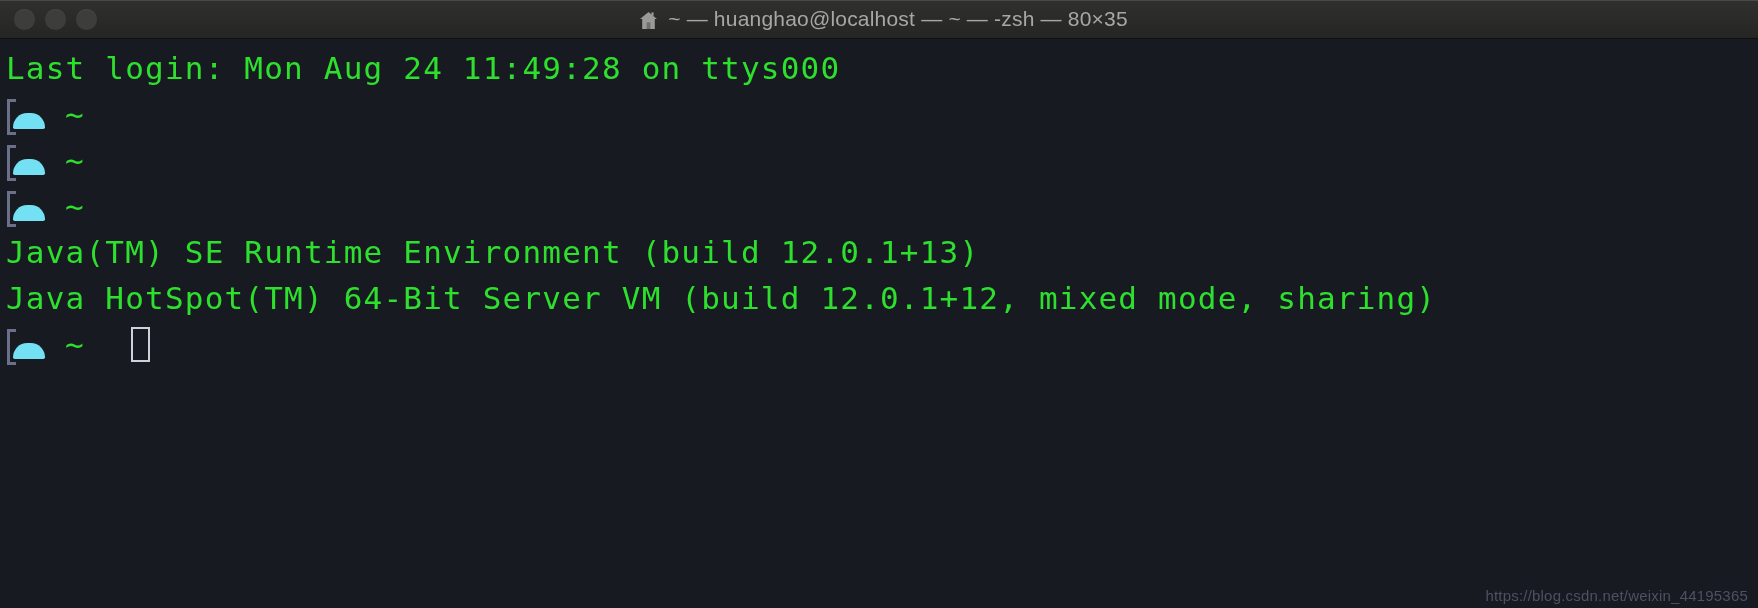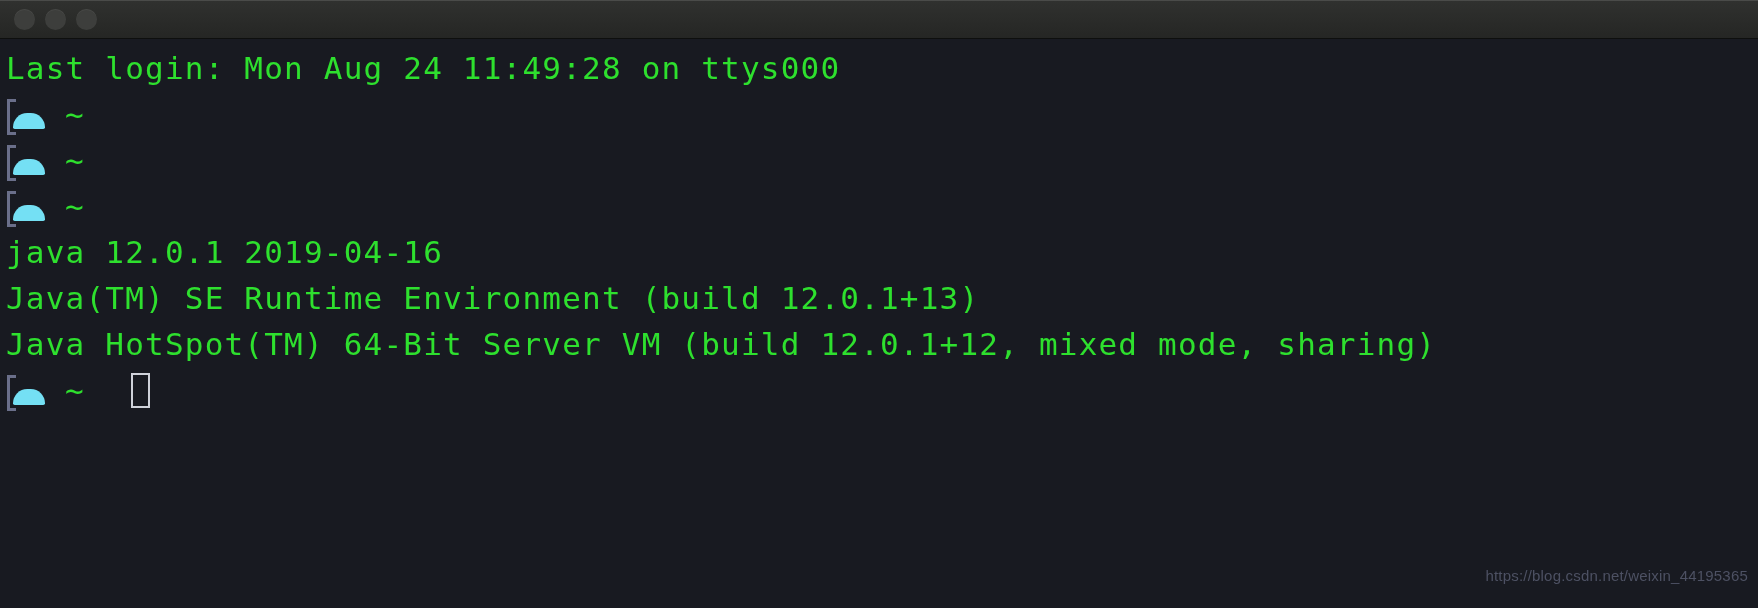--- a/index.html
+++ b/index.html
@@ -163,38 +163,48 @@
     border: 2px solid #cfd2da;
     background: transparent;
     box-sizing: border-box;
     margin-left: 42px;
     vertical-align: middle;
   }
 
   #watermark {
     position: absolute;
     right: 10px;
-    bottom: 24px;
+    bottom: 4px;
     color: #4d5163;
     font-family: "Liberation Sans", sans-serif;
     font-size: 15px;
     letter-spacing: 0.2px;
   }
 </style>
 </head>
 <body>
 
 <div id="terminal-window">
 
   <div id="title-bar">
     <div id="traffic-lights">
       <div class="light"></div>
       <div class="light"></div>
       <div class="light"></div>
     </div>
+    <div id="title-text">
+      <span id="home-icon">
+        <svg width="21" height="21" viewBox="0 0 21 21">
+          <path d="M10.5 2 L19 9 L16.8 9 L16.8 19 L4.2 19 L4.2 9 L2 9 Z" fill="#9a9a99"></path>
+          <rect x="8.6" y="12.4" width="3.8" height="6.6" fill="#6e6e6d"></rect>
+          <rect x="13.4" y="2.4" width="2.2" height="3.4" fill="#9a9a99"></rect>
+        </svg>
+      </span>
+      <span>~ — huanghao@localhost — ~ — -zsh — 80×35</span>
+    </div>
   </div>
 
   <div id="terminal-body">
 
     <div class="line">Last login: Mon Aug 24 11:49:28 on ttys000</div>
 
     <div class="line prompt-line">
       <span class="prompt-bracket"></span>
       <span class="cloud-glyph"></span>
       <span class="tilde">~</span>
@@ -205,21 +215,20 @@
       <span class="cloud-glyph"></span>
       <span class="tilde">~</span>
     </div>
 
     <div class="line prompt-line">
       <span class="prompt-bracket"></span>
       <span class="cloud-glyph"></span>
       <span class="tilde">~</span>
     </div>
 
-    <div class="line">java 12.0.1 2019-04-16</div>
     <div class="line">Java(TM) SE Runtime Environment (build 12.0.1+13)</div>
     <div class="line">Java HotSpot(TM) 64-Bit Server VM (build 12.0.1+12, mixed mode, sharing)</div>
 
     <div class="line prompt-line">
       <span class="prompt-bracket"></span>
       <span class="cloud-glyph"></span>
       <span class="tilde">~</span>
       <span id="cursor-block"></span>
     </div>
 

